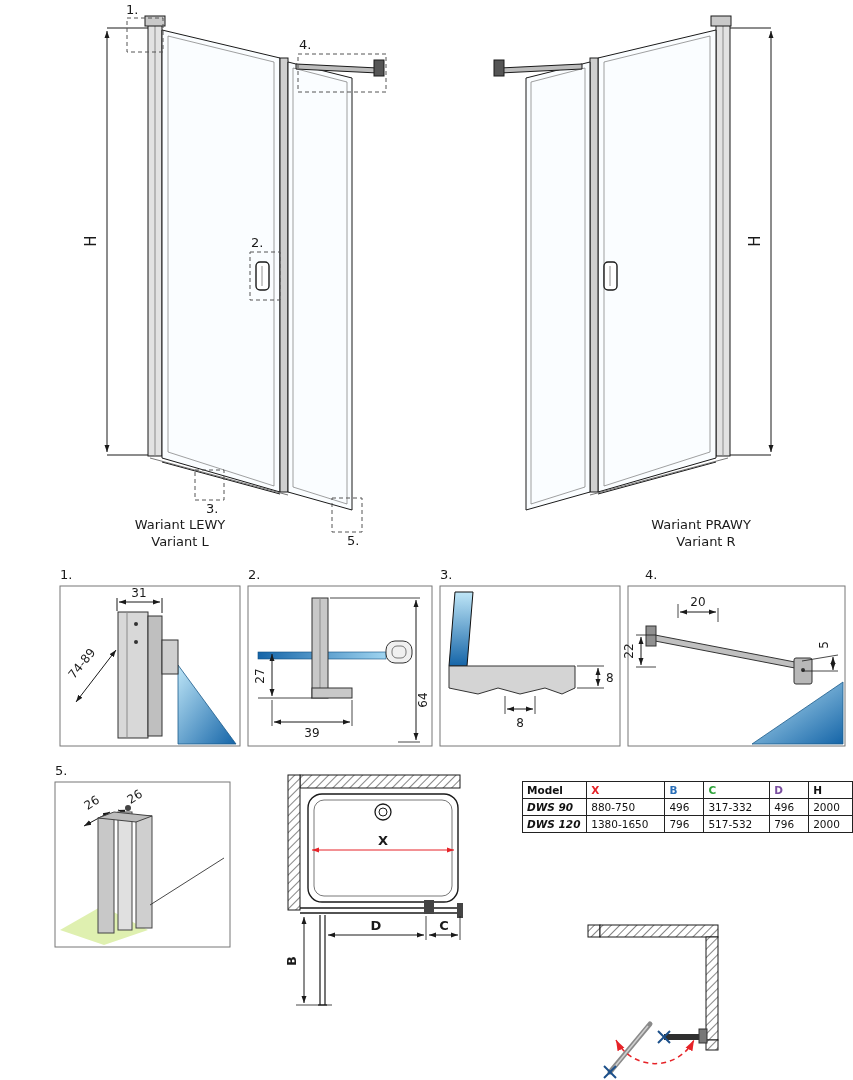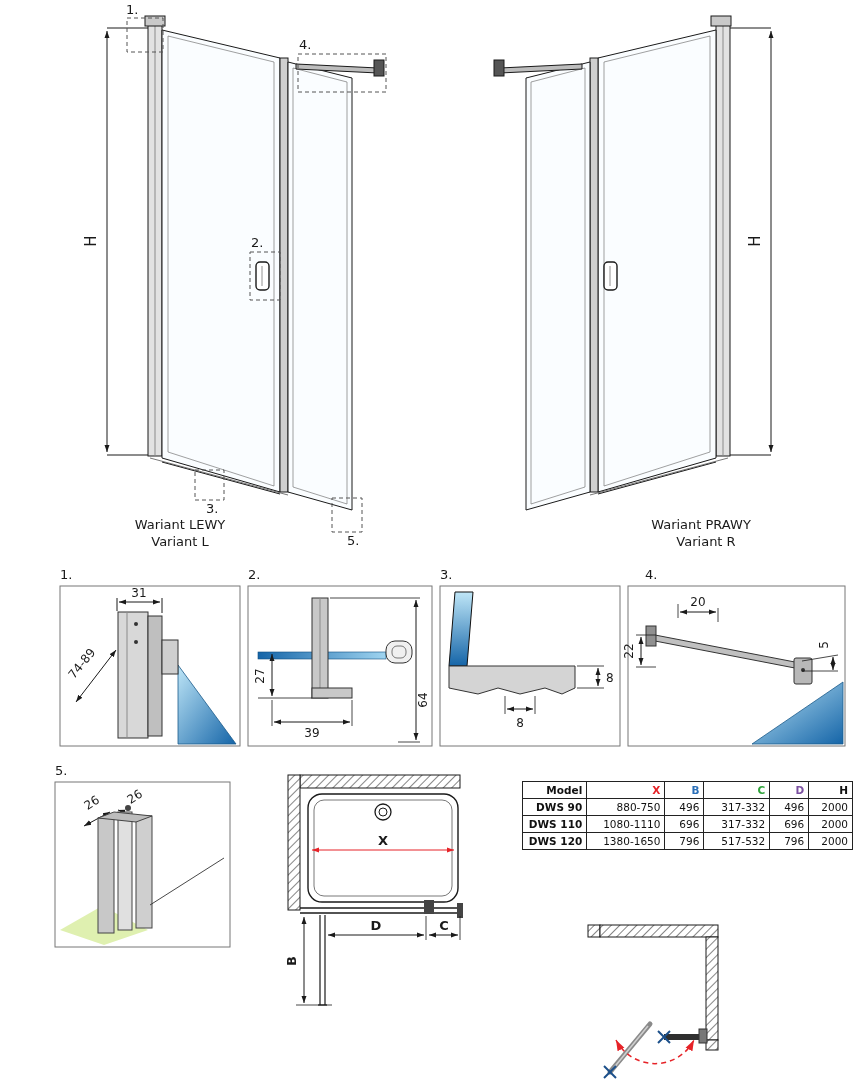--- a/index.html
+++ b/index.html
@@ -6,23 +6,23 @@
   .page{position:relative;width:853px;height:1080px;background:#fff;overflow:hidden;
         font-family:"DejaVu Sans",sans-serif}
   svg.draw{position:absolute;left:0;top:0}
   svg text{font-family:"DejaVu Sans",sans-serif;fill:#1a1a1a}
   .t12{font-size:12px}
   .t13{font-size:13px}
   .t15{font-size:15px}
   .mid{text-anchor:middle}
   table.spec{position:absolute;left:522px;top:781px;border-collapse:collapse;
              font-size:10.5px;color:#111;background:#fff}
-  .spec th,.spec td{border:1px solid #222;padding:1px 4px;text-align:right;height:14px;white-space:nowrap}
+  .spec th,.spec td{border:1px solid #222;padding:1px 4px;text-align:left;height:14px;white-space:nowrap}
   .spec th{font-weight:bold}
-  .spec td.model{font-weight:bold;}
+  .spec td.model{font-weight:bold;font-style:italic}
   .cX{color:#e62328}.cB{color:#2a6fb8}.cC{color:#2fa33a}.cD{color:#7a4fa0}
 </style>
 </head>
 <body>
 
 <div class="page">
 
 <svg class="draw" width="853" height="1080" viewBox="0 0 853 1080">
   <defs>
     <marker id="mB" viewBox="0 0 10 10" refX="9" refY="5" markerWidth="8" markerHeight="8" orient="auto-start-reverse">
@@ -271,28 +271,20 @@
   <tbody>
     <tr>
       <td class="model">DWS 90</td>
       <td>880-750</td>
       <td>496</td>
       <td>317-332</td>
       <td>496</td>
       <td>2000</td>
     </tr>
     <tr>
-      <td class="model">DWS 110</td>
-      <td>1080-1110</td>
-      <td>696</td>
-      <td>317-332</td>
-      <td>696</td>
-      <td>2000</td>
-    </tr>
-    <tr>
       <td class="model">DWS 120</td>
       <td>1380-1650</td>
       <td>796</td>
       <td>517-532</td>
       <td>796</td>
       <td>2000</td>
     </tr>
   </tbody>
 </table>
 

